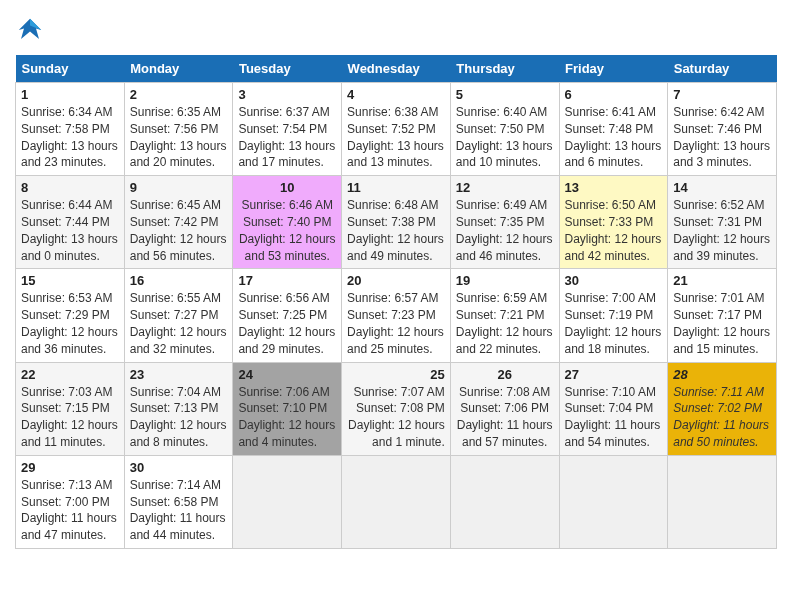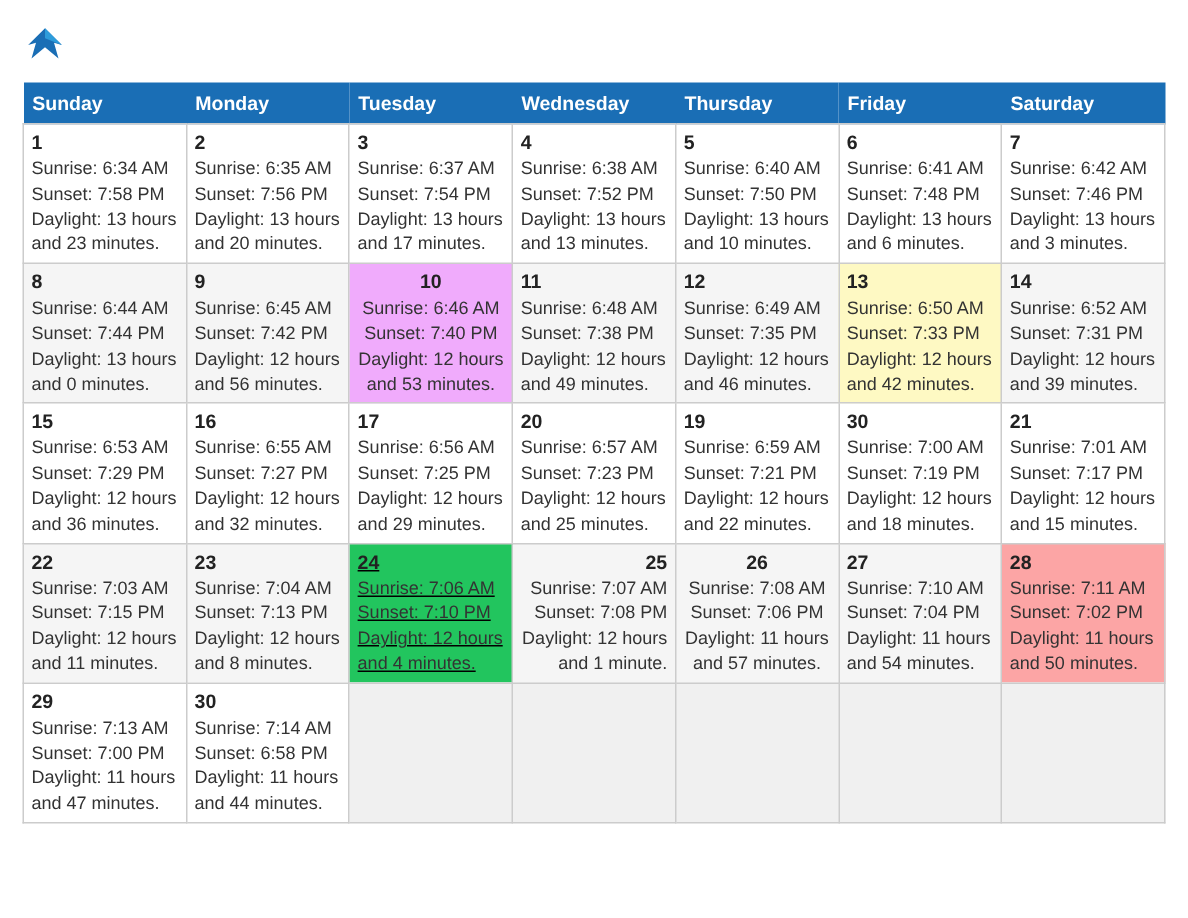--- a/index.html
+++ b/index.html
@@ -257,21 +257,21 @@
         <div class="day-info">
           Sunrise: 7:03 AM<br>Sunset: 7:15 PM<br>Daylight: 12 hours and 11 minutes.
         </div>
       </td>
         <td style="background: rgb(245, 245, 245);">
         <span class="day-num">23</span>
         <div class="day-info">
           Sunrise: 7:04 AM<br>Sunset: 7:13 PM<br>Daylight: 12 hours and 8 minutes.
         </div>
       </td>
-        <td style="background: #22c55e; text-decoration: underline;">
+        <td style="background: #a3a3a3;">
         <span class="day-num">24</span>
         <div class="day-info">
           Sunrise: 7:06 AM<br>Sunset: 7:10 PM<br>Daylight: 12 hours and 4 minutes.
         </div>
       </td>
         <td style="background: rgb(245, 245, 245); text-align: right;">
         <span class="day-num">25</span>
         <div class="day-info">
           Sunrise: 7:07 AM<br>Sunset: 7:08 PM<br>Daylight: 12 hours and 1 minute.
         </div>
@@ -281,21 +281,21 @@
         <div class="day-info">
           Sunrise: 7:08 AM<br>Sunset: 7:06 PM<br>Daylight: 11 hours and 57 minutes.
         </div>
       </td>
         <td style="background: rgb(245, 245, 245);">
         <span class="day-num">27</span>
         <div class="day-info">
           Sunrise: 7:10 AM<br>Sunset: 7:04 PM<br>Daylight: 11 hours and 54 minutes.
         </div>
       </td>
-        <td style="background: #fca5a5;">
+        <td style="background: #eab308; font-style: italic;">
         <span class="day-num">28</span>
         <div class="day-info">
           Sunrise: 7:11 AM<br>Sunset: 7:02 PM<br>Daylight: 11 hours and 50 minutes.
         </div>
       </td>
       </tr>
       <tr>
         <td style="background: rgb(255, 255, 255); margin-top: 48px;">
         <span class="day-num">29</span>
         <div class="day-info">

